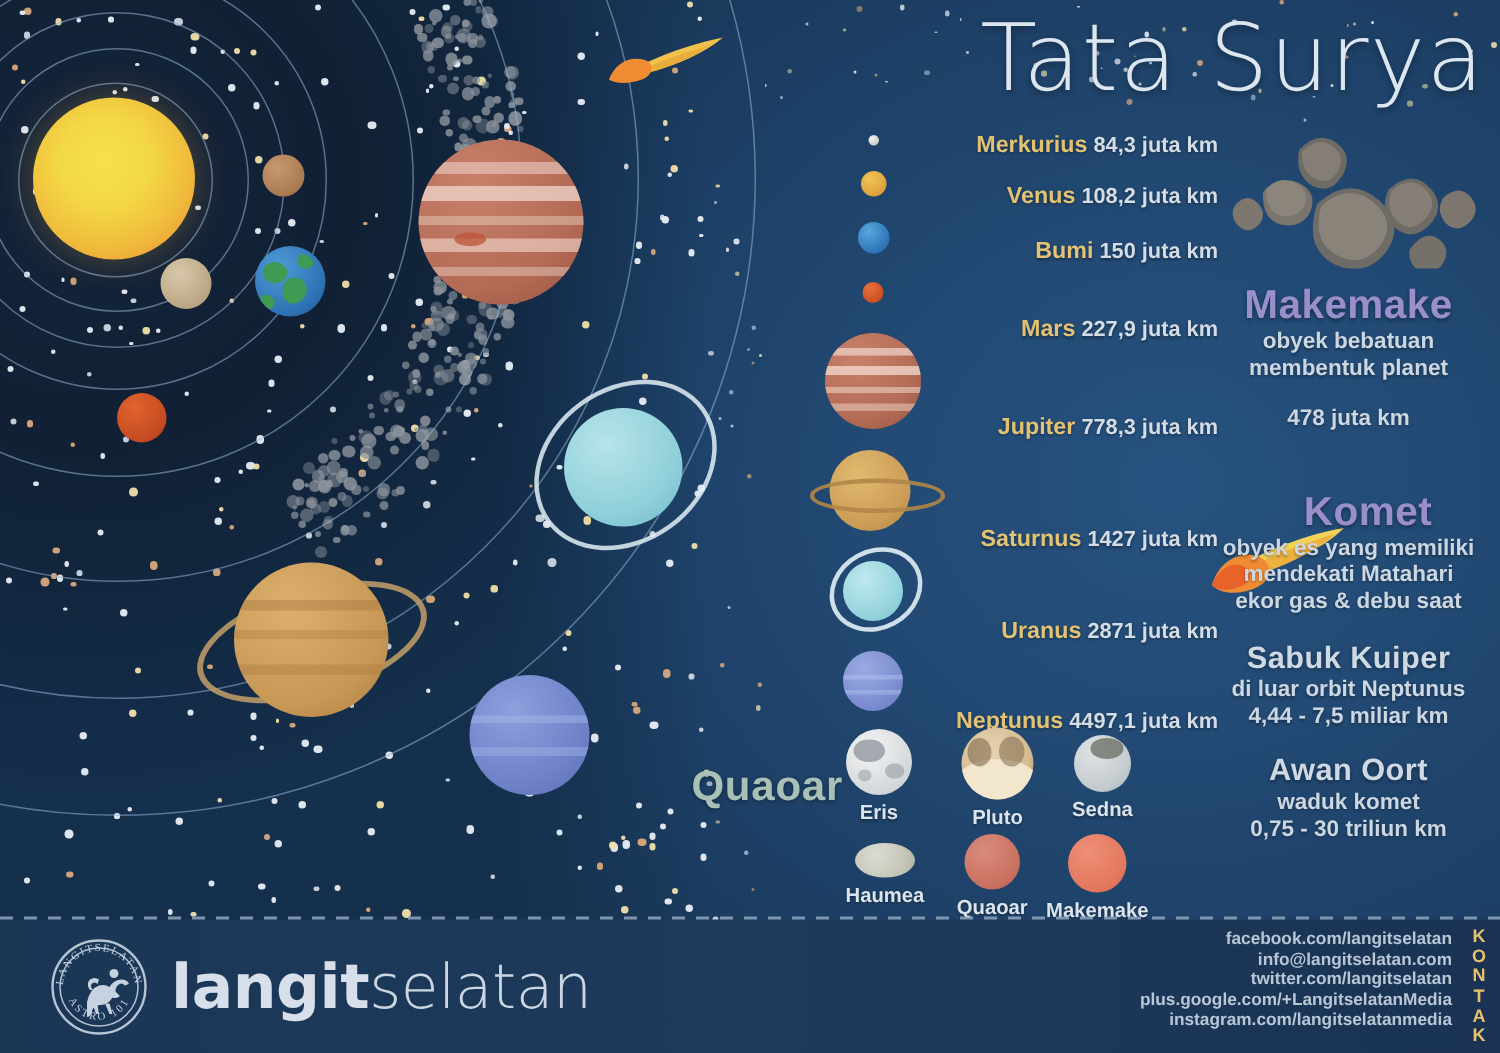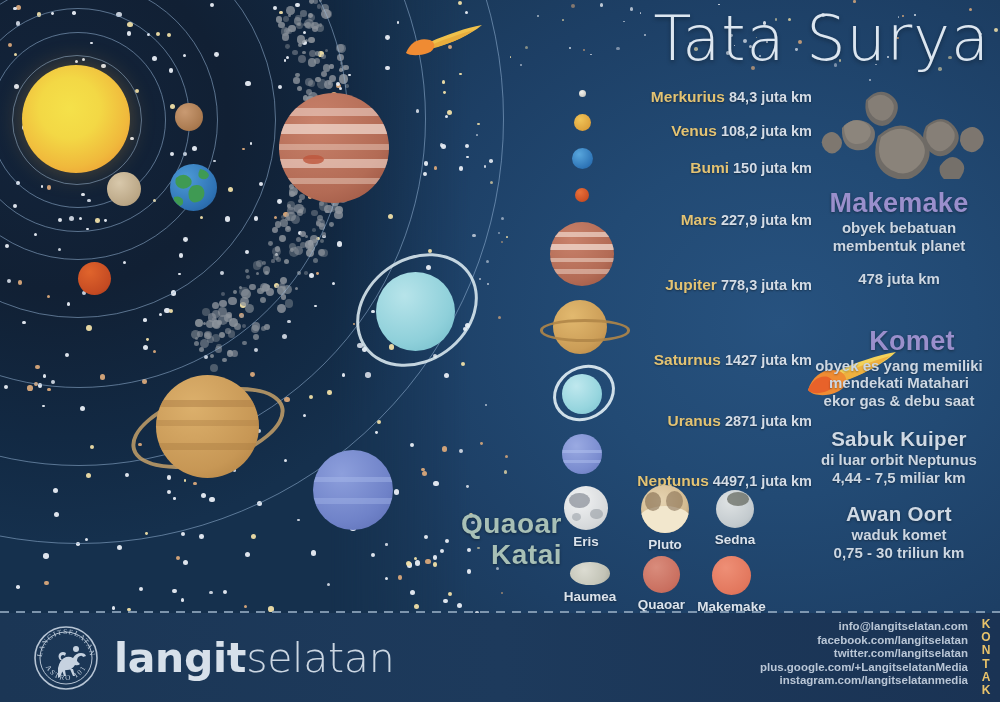--- a/index.html
+++ b/index.html
@@ -898,21 +898,20 @@
         <div class="picon" style="left:50px;top:352px;width:40px;height:40px;border-radius:50%;overflow:hidden;background:radial-gradient(circle at 36% 30%,#9aaae2,#7b8dd0 64%,#6574b8);">
           <i style="position:absolute;left:-8%;top:40%;width:116%;height:8%;background:rgba(178,194,240,.5)"></i>
           <i style="position:absolute;left:-8%;top:66%;width:116%;height:7%;background:rgba(178,194,240,.45)"></i>
         </div>
         <div class="ptext" style="top:390px;"><b>Neptunus</b> <span>4497,1 juta km</span></div>
       </div>
     </div>
 
   <div id="katai-title">
     <div>Quaoar</div>
-    <div>Katai</div>
   </div>
   <div id="dwarfgrid">
       <div class="dwarf" style="left:542px;top:486px;width:88px;">
         <div class="dball" style="width:44px;height:44px;background:radial-gradient(circle at 36% 30%,#f2f3f4,#d5d8da 70%,#b9bec2)">
           <div style="position:absolute;left:12%;top:16%;width:46%;height:34%;border-radius:50%;background:rgba(140,146,155,.75)"></div>
           <div style="position:absolute;left:60%;top:52%;width:28%;height:24%;border-radius:50%;background:rgba(150,156,164,.6)"></div>
           <div style="position:absolute;left:18%;top:62%;width:20%;height:18%;border-radius:50%;background:rgba(150,156,164,.55)"></div>
         </div>
         <div class="dlab">Eris</div>
       </div>
@@ -1030,22 +1029,22 @@
         <path d="M38 45 l3 7 h2 l-2-7z"></path>
       </g>
     </svg>
   </div>
 
   <div id="wordmark">
     <b>langit</b><span>selatan</span>
   </div>
 
   <div id="contact">
+      <div>facebook.com/langitselatan</div>
       <div>info@langitselatan.com</div>
-      <div>facebook.com/langitselatan</div>
       <div>twitter.com/langitselatan</div>
       <div>plus.google.com/+LangitselatanMedia</div>
       <div>instagram.com/langitselatanmedia</div>
     </div>
   <div id="kontak">
       <div>K</div>
       <div>O</div>
       <div>N</div>
       <div>T</div>
       <div>A</div>

